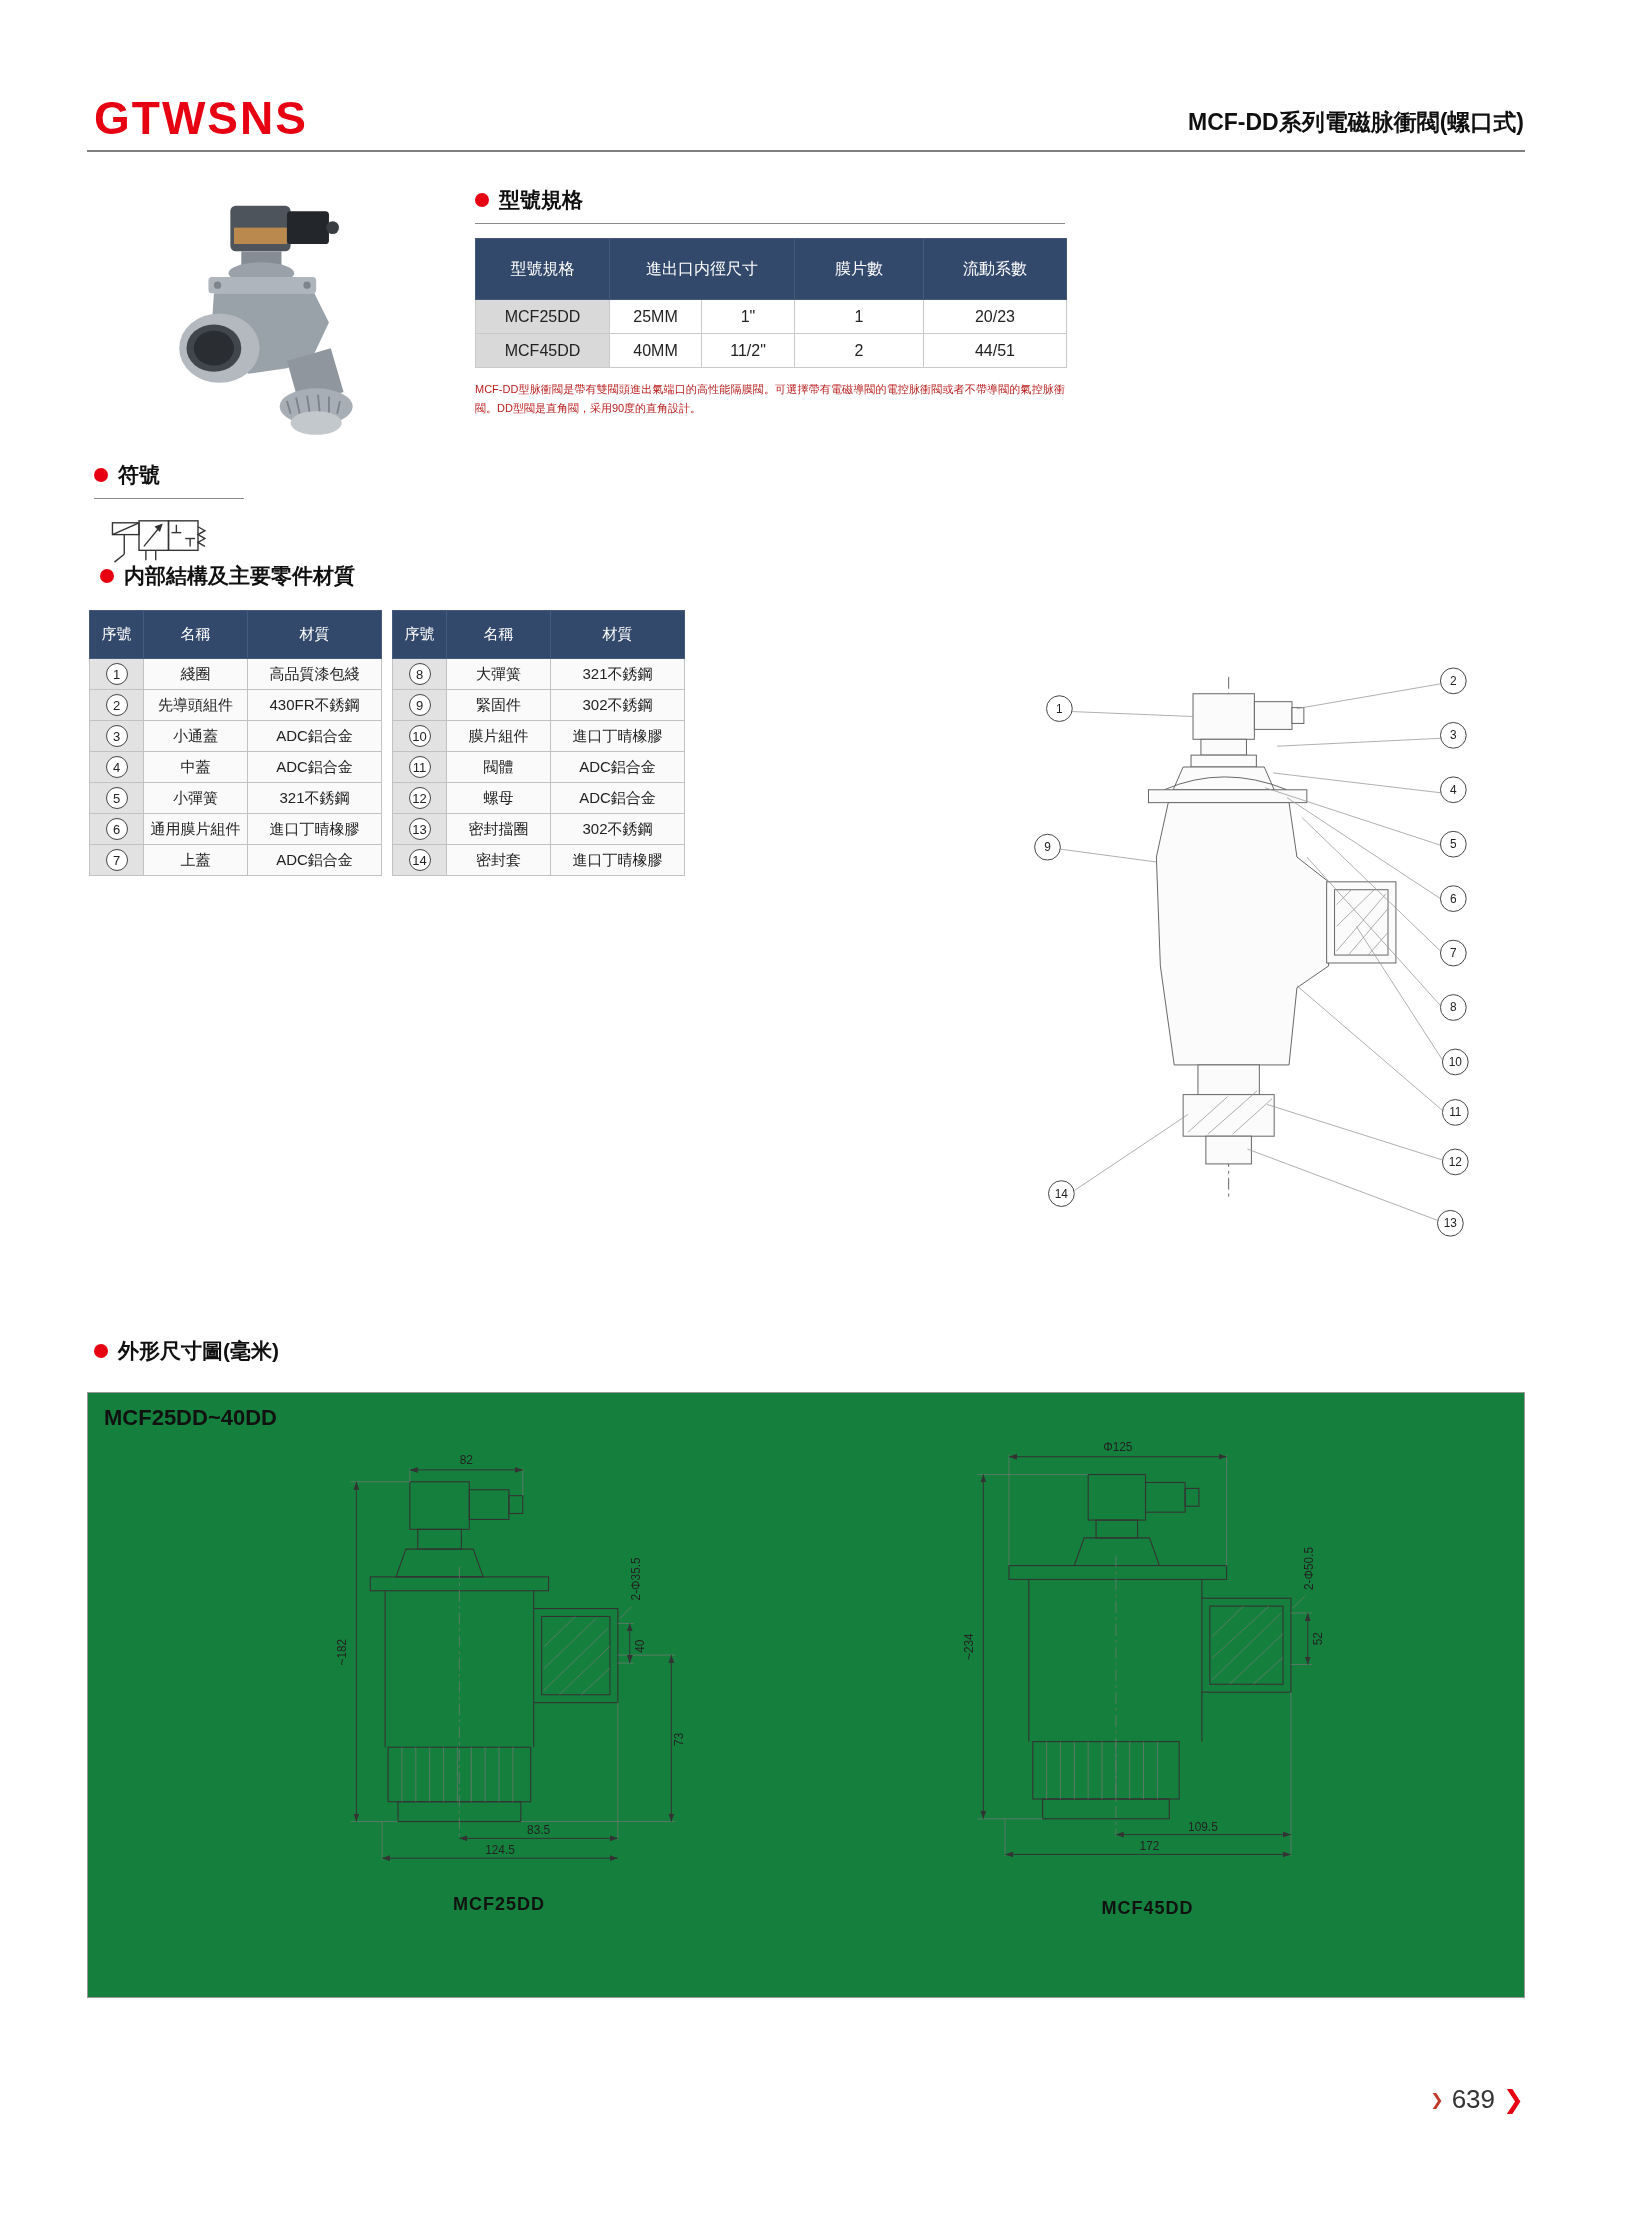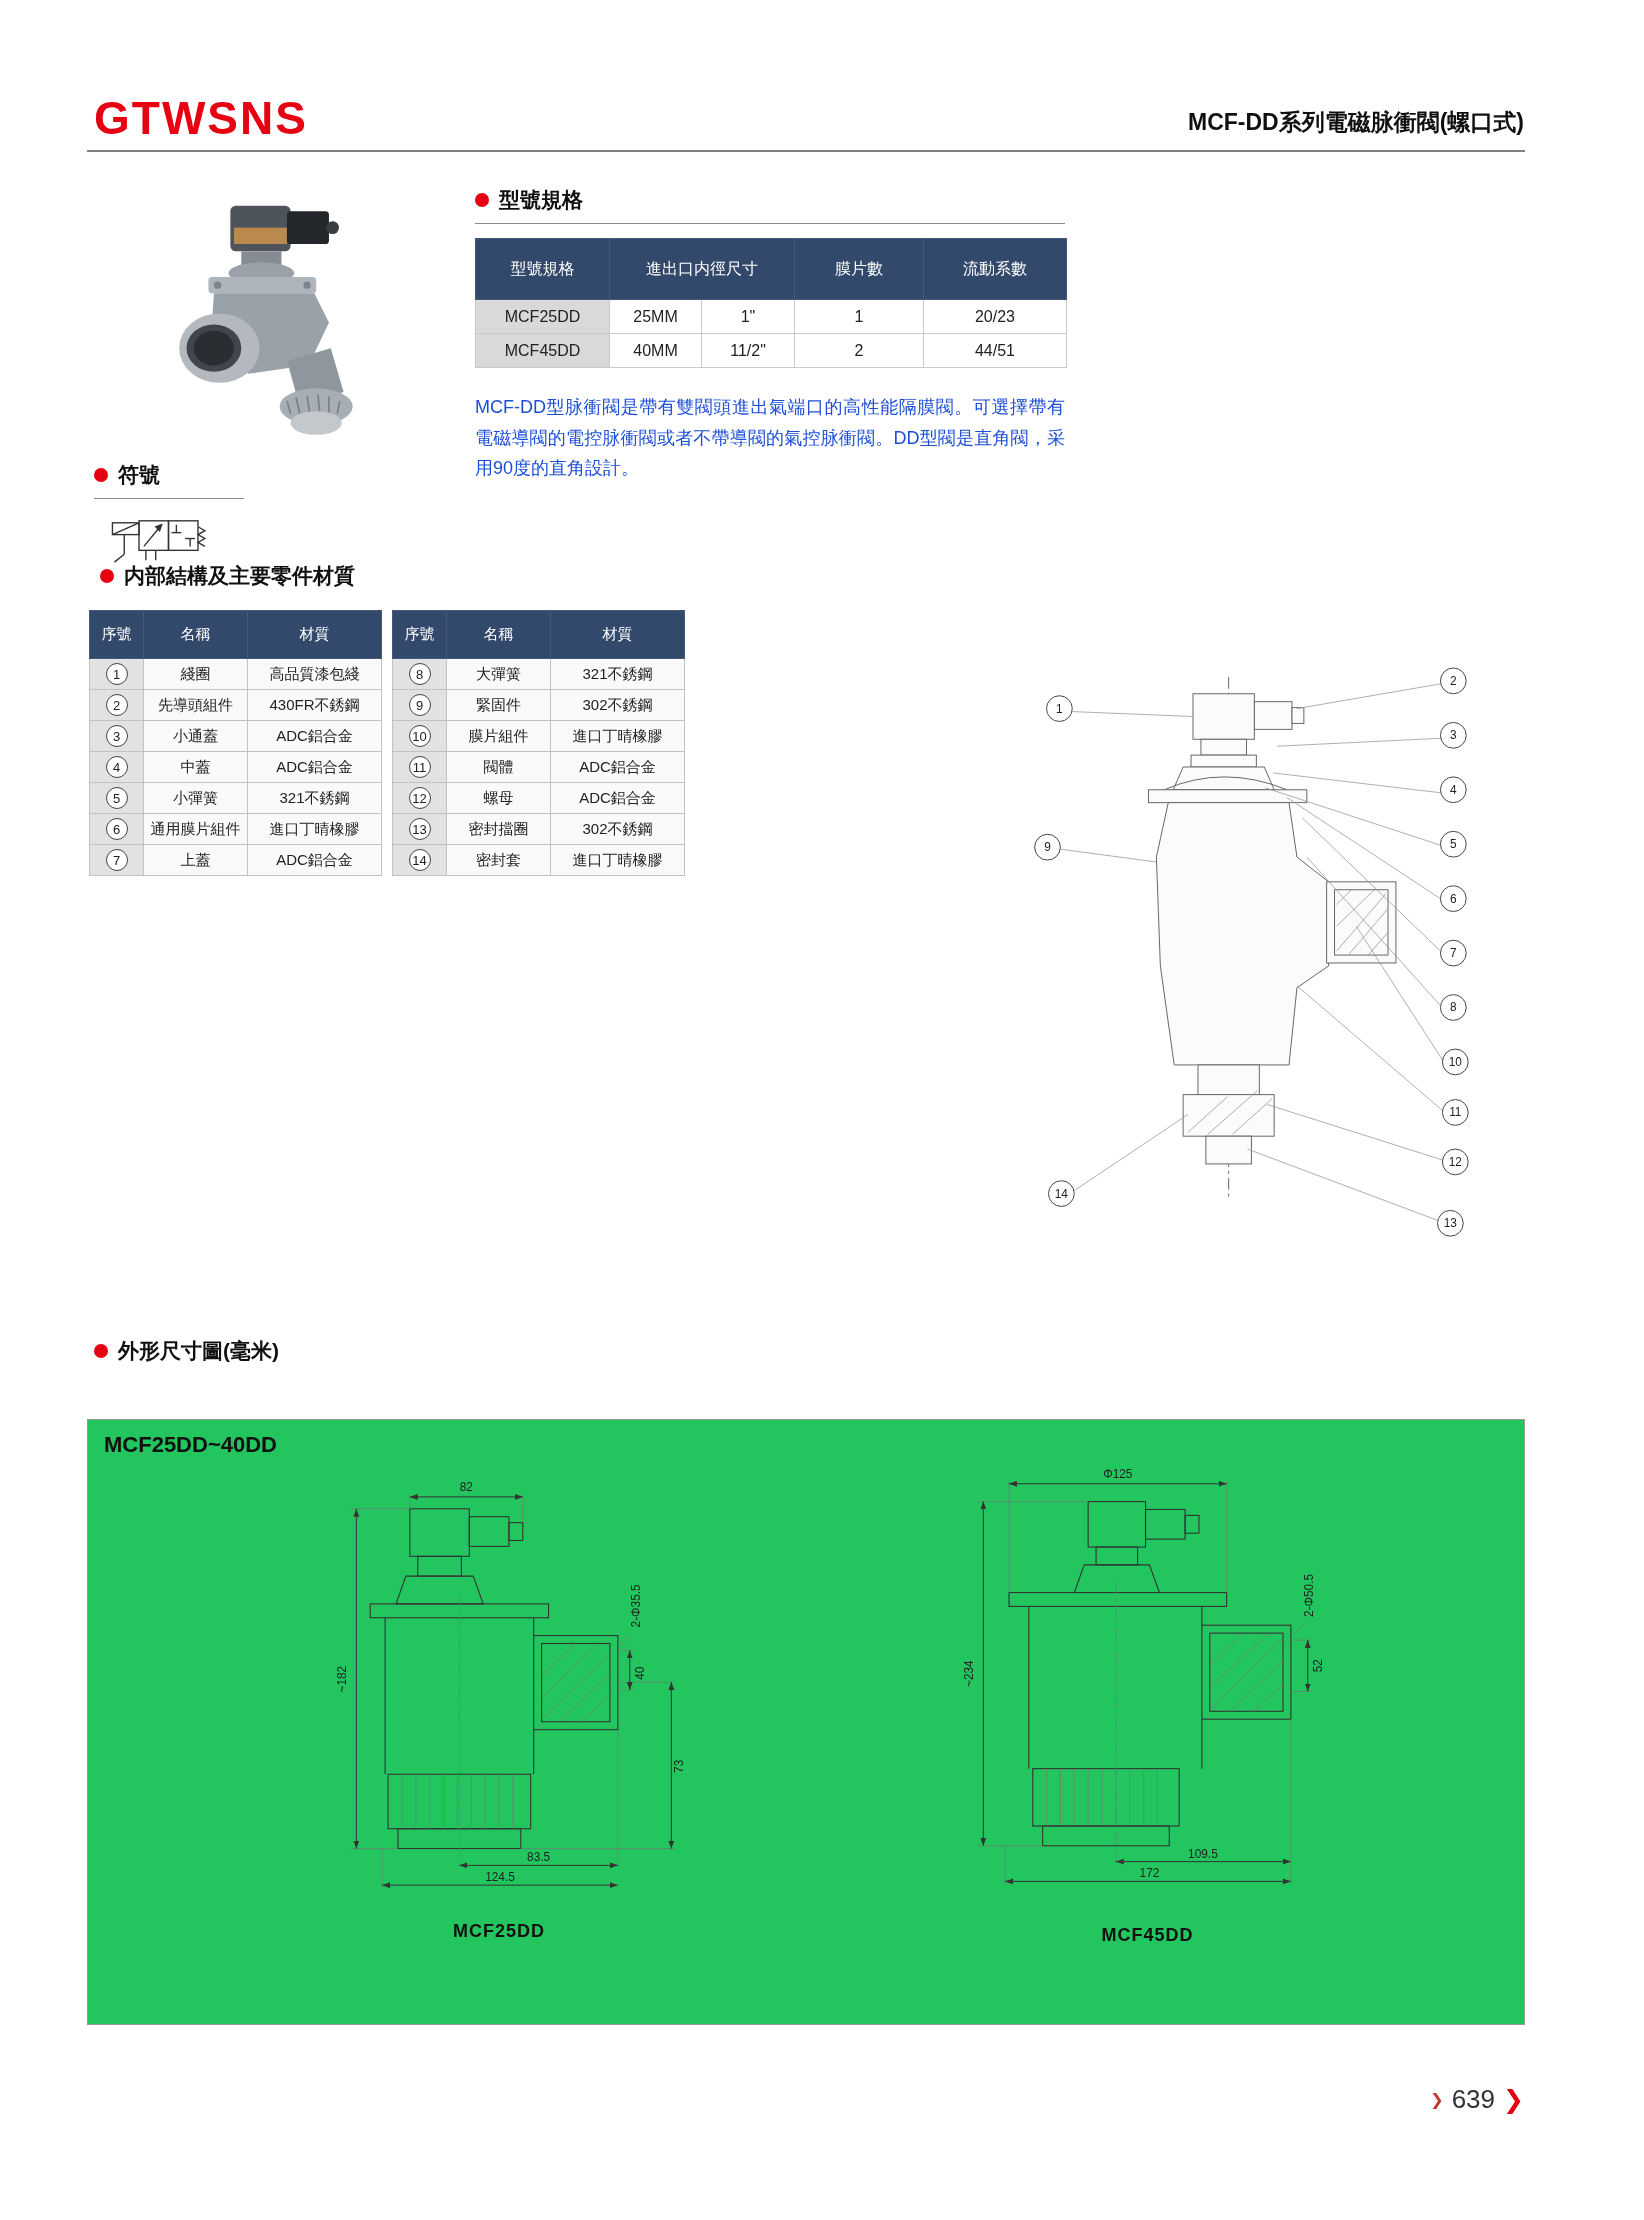--- a/index.html
+++ b/index.html
@@ -24,21 +24,21 @@
 
   .spec { position:absolute; left:475px; top:186px; width:590px; }
   .spec-table { border-collapse:collapse; table-layout:fixed; width:590px; margin-top:14px; }
   .spec-table th { background:#33496b; color:#fff; font-size:16px; font-weight:400;
                    height:61px; border:1px solid #46597a; }
   .spec-table td { text-align:center; font-size:16px; height:34px;
                    border:1px solid #c9c9c9; background:#fff; color:#222; }
   .spec-table td.model { background:#d9d9d9; }
 
   .overview { position:absolute; left:475px; top:380px; width:590px; }
-  .overview p { margin-top:12px; font-size:18px; line-height:1.7; color:#1d4ed8; text-align:justify; }
+  .overview p { font-size:11px; line-height:1.7; color:#b91c1c; text-align:justify; }
 
   .symbol { position:absolute; left:94px; top:461px; width:150px; }
   .symbol svg { margin-top:12px; display:block; }
 
   .structure-head { position:absolute; left:100px; top:562px; }
 
   .parts-wrap { position:absolute; left:89px; top:610px; display:flex; gap:10px; }
   .parts-table { border-collapse:collapse; table-layout:fixed; width:292px; }
   .parts-table th { background:#33496b; color:#fff; font-weight:400; font-size:15px; height:48px;
                     border:1px solid #46597a; }
@@ -46,21 +46,21 @@
                     font-size:15px; background:#fafafa; color:#222; }
   .parts-table td.num { background:#e2e2e2; }
   .cnum { display:inline-flex; align-items:center; justify-content:center;
           width:22px; height:22px; border:1.5px solid #444; border-radius:50%;
           font-size:13px; color:#222; background:#fff; }
 
   .exploded { position:absolute; left:1000px; top:639px; }
 
   .dims-head { position:absolute; left:94px; top:1337px; }
   .outline-box { position:absolute; left:87px; top:1392px; width:1438px; height:606px;
-                 border:1px solid #9a9a9a; background:#22c55e;margin-top:27px; }
+                 border:1px solid #9a9a9a; background:#15803d; }
   .range-label { position:absolute; left:16px; top:12px; font-size:22px; font-weight:700; color:#111; }
   .drawing-left  { position:absolute; left:203px; top:57px; width:416px; text-align:center; }
   .drawing-right { position:absolute; left:812px; top:42px; width:495px; text-align:center; }
   .caption { margin-top:8px; font-size:18px; font-weight:600; letter-spacing:1px; color:#111; }
 
   .footer-page { position:absolute; right:120px; top:2084px; display:flex; align-items:center; gap:8px; }
   .footer-page .chev-s { color:#c0392b; font-size:16px; }
   .footer-page .num { color:#333; font-size:26px; }
   .footer-page .chev-b { color:#e60012; font-size:25px; font-weight:700; }
 

